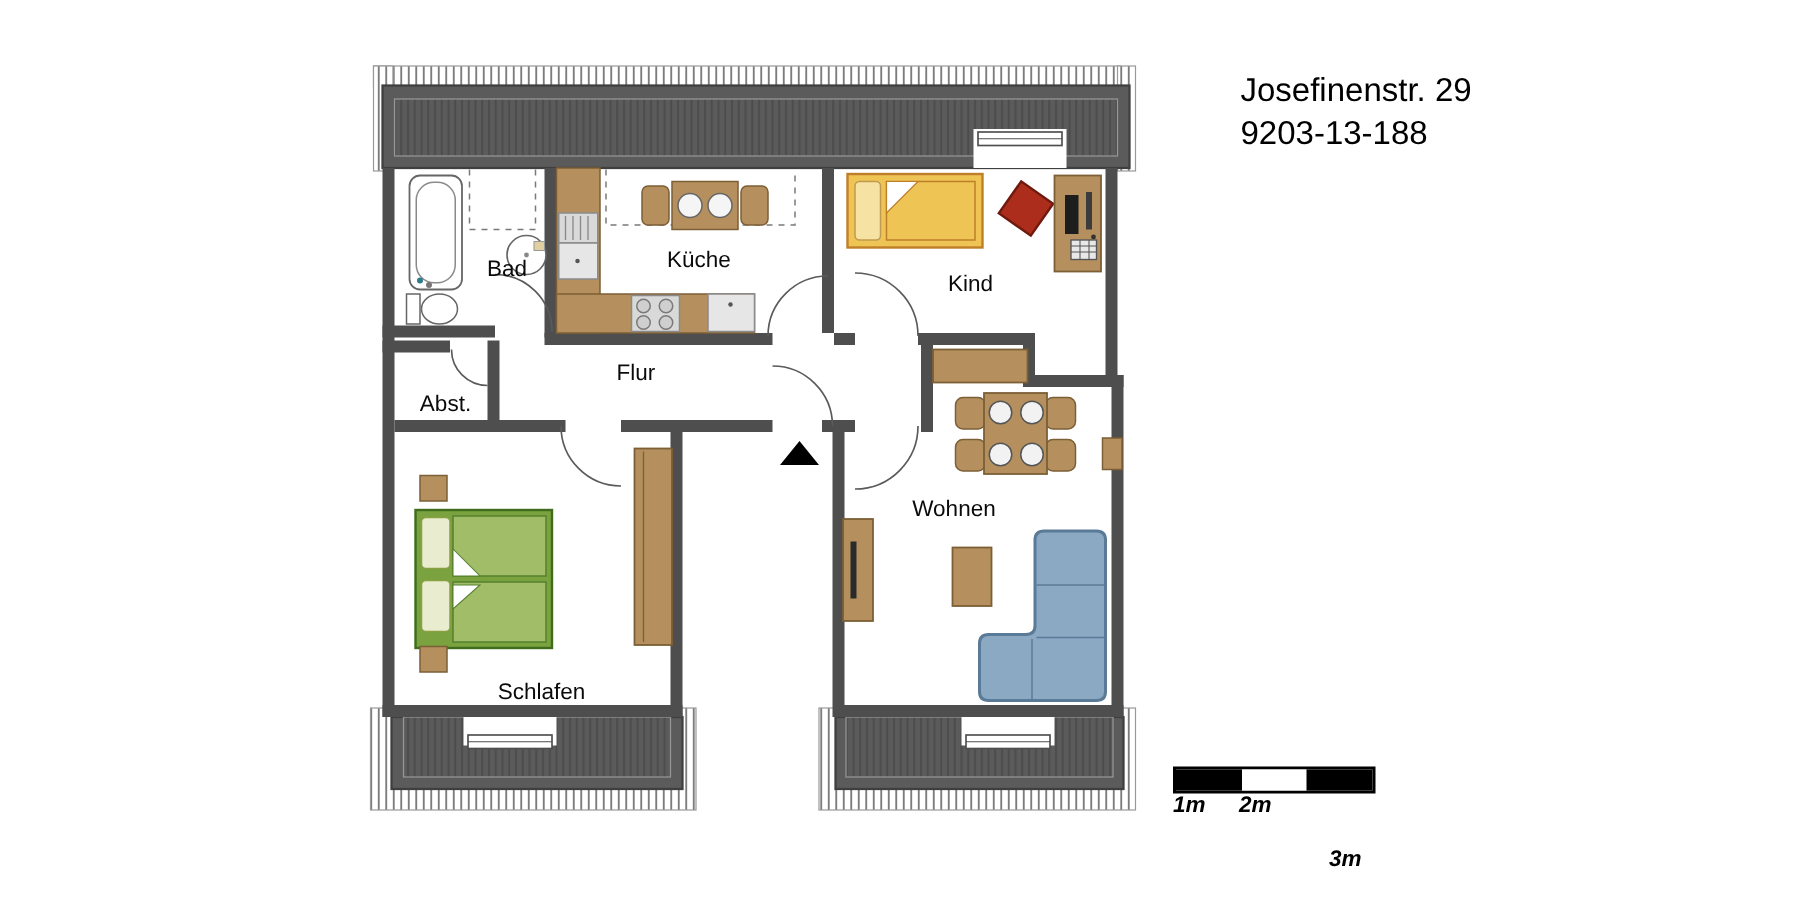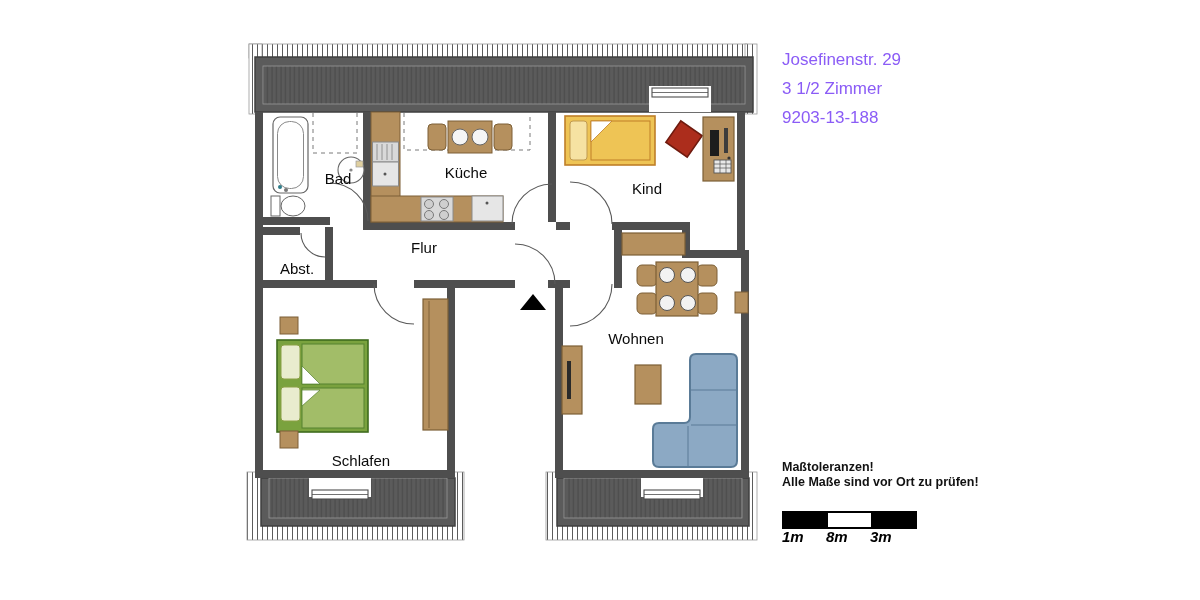--- a/index.html
+++ b/index.html
@@ -9,28 +9,28 @@
     --green:#a2bd68; --greenlight:#e9ecce; --greendark:#7aa23e; --greenline:#3f6c1d;
     --red:#ac2d1c; --redline:#6f1a0e;
     --sofa:#8ca9c4; --sofaline:#5a7b97;
     --gray:#dcdcdc; --grayline:#8a8a8a; --ink:#000000;
   }
   html,body{margin:0;padding:0;background:#ffffff;}
   #stage{position:relative;width:1200px;height:600px;background:#ffffff;overflow:hidden;
          font-family:"Liberation Sans", sans-serif;}
   #planSvg{position:absolute;left:0;top:0;}
   #planSvg text{font-family:"Liberation Sans", sans-serif;fill:#0a0a0a;font-size:15px;}
-  .titleBlock{position:absolute;left:782px;top:45px;font-size:17px;line-height:29px;color:#8b5cf6;}
+  .titleBlock{position:absolute;left:827px;top:45px;font-size:22px;line-height:29px;color:#000000;}
   .notes{position:absolute;left:782px;top:460px;font-size:12.5px;font-weight:bold;line-height:15px;color:#111;}
   .scalebar{position:absolute;left:782px;top:511px;width:131px;height:14px;border:2px solid #000;display:flex;}
   .scalebar .seg{flex:1;}
   .seg.b{background:#000;} .seg.w{background:#fff;}
   .scalelabels{position:absolute;left:782px;top:528px;width:160px;height:18px;font-size:15px;font-weight:bold;color:#000;font-style:italic;}
   .scalelabels span{position:absolute;top:0;}
-  .sl0{left:0px;} .sl1{left:44px;} .sl2{left:88px;}
+  .sl0{left:0px;} .sl1{left:44px;} .sl2{left:104px;margin-top:36px;}
 </style>
 </head>
 <body>
 
 <div id="stage">
 
 <svg id="planSvg" width="1200" height="600" viewBox="0 0 1200 600">
   <defs>
     <pattern id="fringe" width="5" height="14" patternUnits="userSpaceOnUse">
       <rect width="5" height="14" fill="#ffffff"></rect>
@@ -219,33 +219,28 @@
     <text x="647" y="194" text-anchor="middle">Kind</text>
     <text x="424" y="253" text-anchor="middle">Flur</text>
     <text x="297" y="274" text-anchor="middle" font-size="14">Abst.</text>
     <text x="636" y="344" text-anchor="middle">Wohnen</text>
     <text x="361" y="466" text-anchor="middle">Schlafen</text>
   </g>
 </svg>
 
 <div class="titleBlock">
   <div>Josefinenstr. 29</div>
-  <div>3 1/2 Zimmer</div>
   <div>9203-13-188</div>
 </div>
 
-<div class="notes">
-  <div>Maßtoleranzen!</div>
-  <div>Alle Maße sind vor Ort zu prüfen!</div>
-</div>
 
 <div class="scalebar">
   <div class="seg b"></div>
   <div class="seg w"></div>
   <div class="seg b"></div>
 </div>
 <div class="scalelabels">
   <span class="sl0">1m</span>
-  <span class="sl1">8m</span>
+  <span class="sl1">2m</span>
   <span class="sl2">3m</span>
 </div>
 
 </div>
 
 </body></html>

